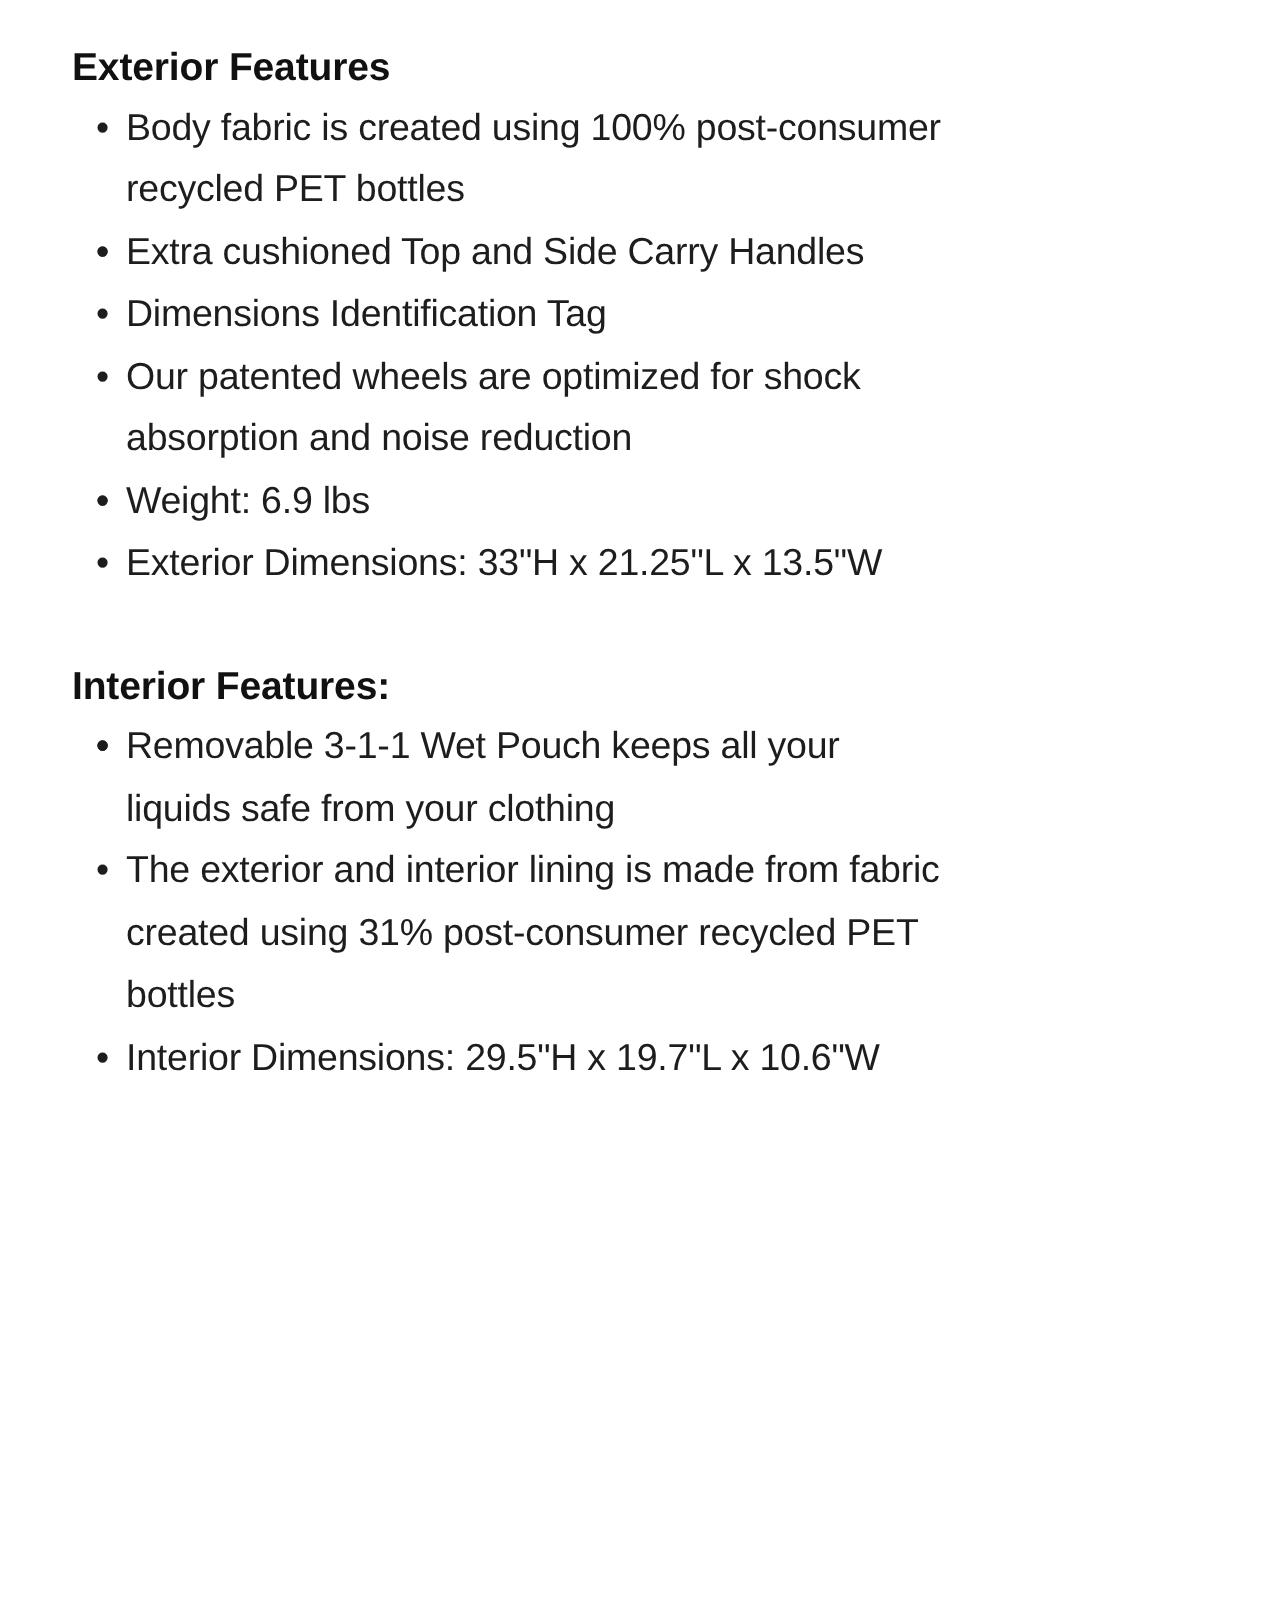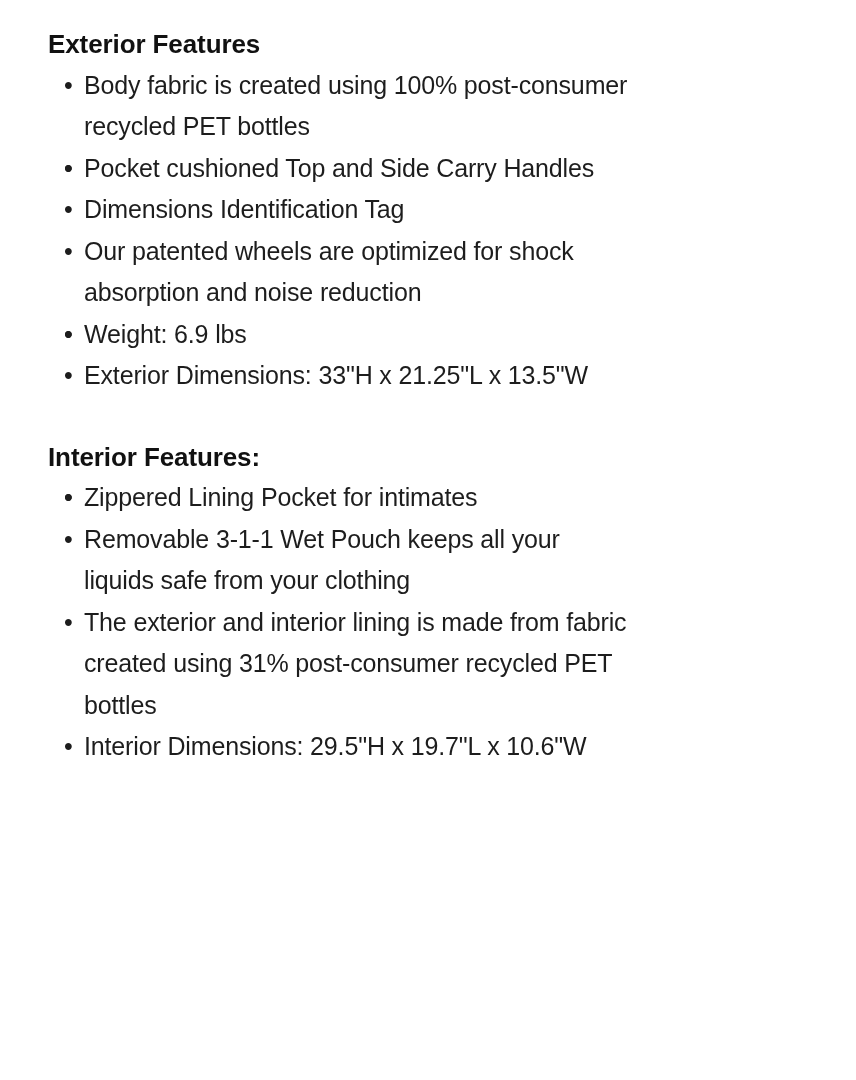--- a/index.html
+++ b/index.html
@@ -71,21 +71,21 @@
     <ul class="feature-list">
       <li>
         <span class="bullet">•</span>
         <span class="item-text">Body fabric is created using 100% post-consumer recycled PET bottles</span>
       </li>
       <li>
         <span class="bullet">•</span>
       </li>
       <li>
         <span class="bullet">•</span>
-        <span class="item-text">Pocket cushioned Top and Side Carry Handles</span>
+        <span class="item-text">Extra cushioned Top and Side Carry Handles</span>
       </li>
       <li>
         <span class="bullet">•</span>
         <span class="item-text">Dimensions Identification Tag</span>
       </li>
       <li>
         <span class="bullet">•</span>
         <span class="item-text">Our patented wheels are optimized for shock absorption and noise reduction</span>
       </li>
       <li>
@@ -103,21 +103,20 @@
   </div>
 
   <div class="section">
     <h2 class="section-heading">Interior Features:</h2>
     <ul class="feature-list">
       <li>
         <span class="bullet">•</span>
       </li>
       <li>
         <span class="bullet">•</span>
-        <span class="item-text">Zippered Lining Pocket for intimates</span>
       </li>
       <li>
         <span class="bullet">•</span>
         <span class="item-text">Removable 3-1-1 Wet Pouch keeps all your liquids safe from your clothing</span>
       </li>
       <li>
         <span class="bullet">•</span>
         <span class="item-text">The exterior and interior lining is made from fabric created using 31% post-consumer recycled PET bottles</span>
       </li>
       <li>

